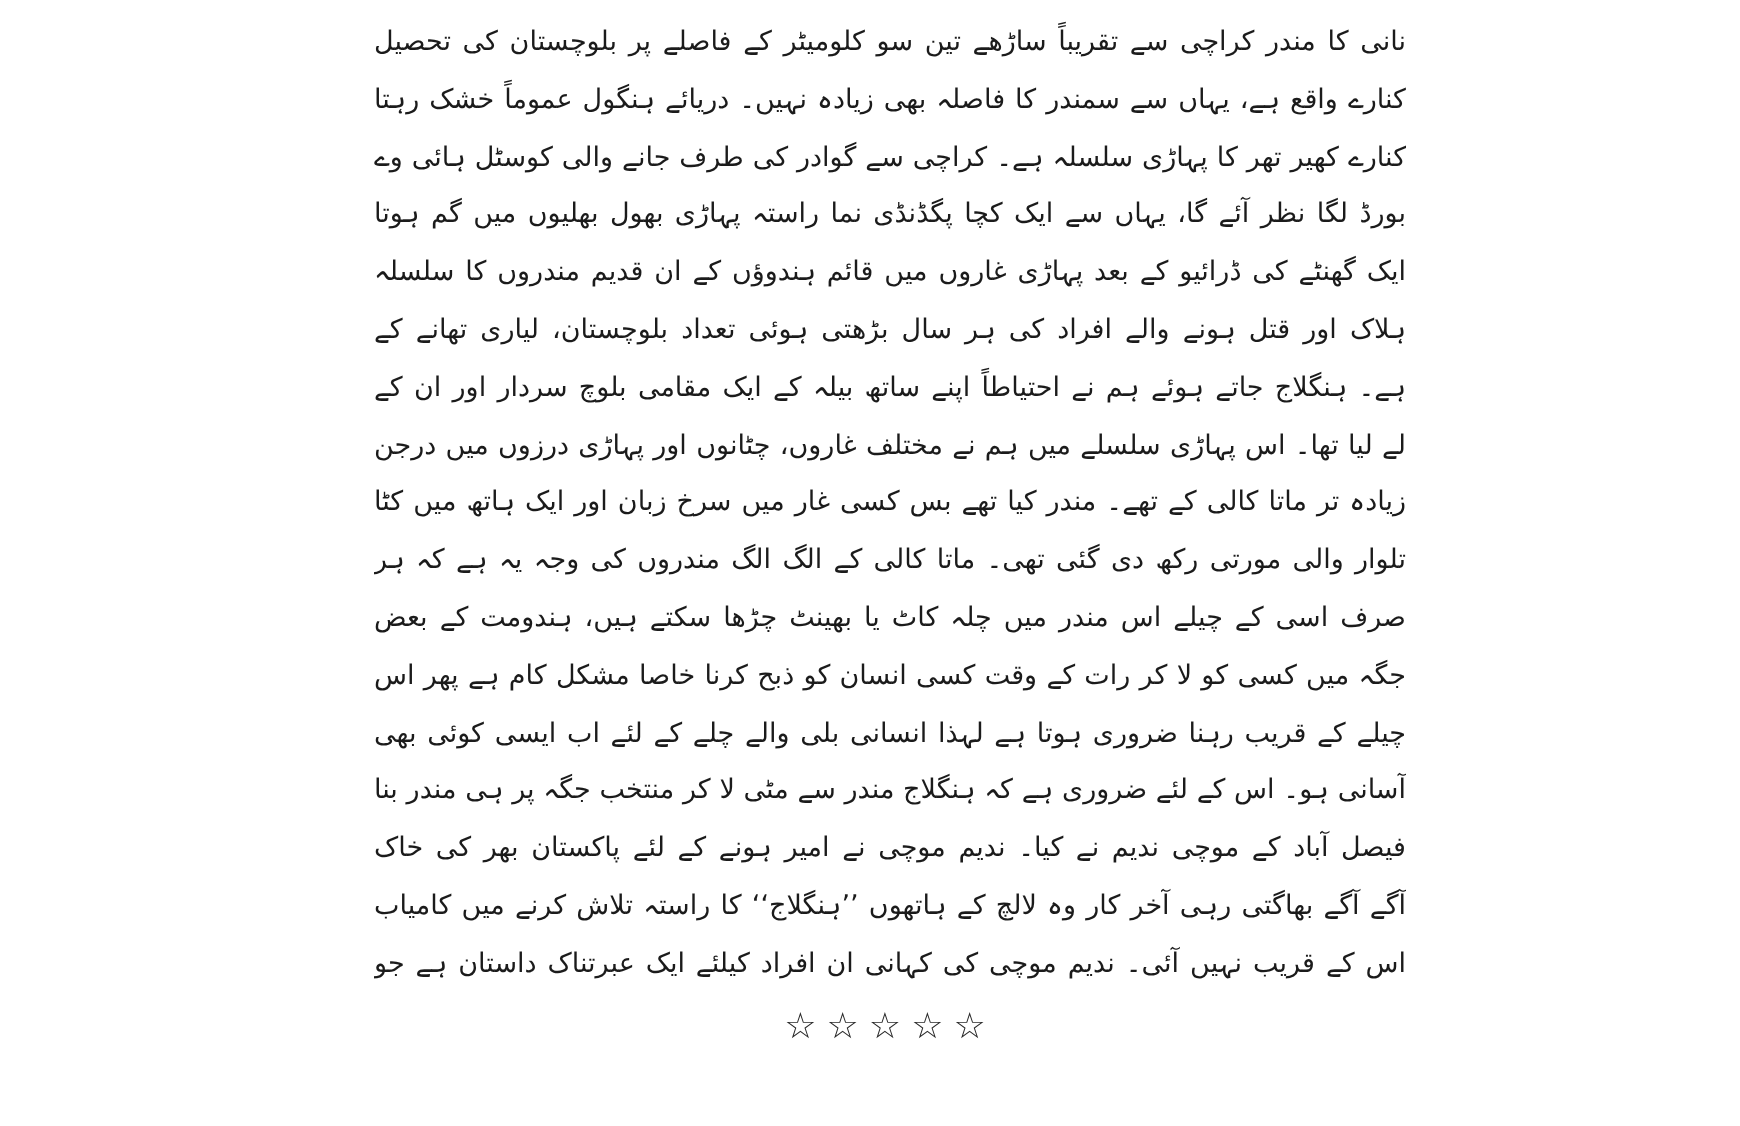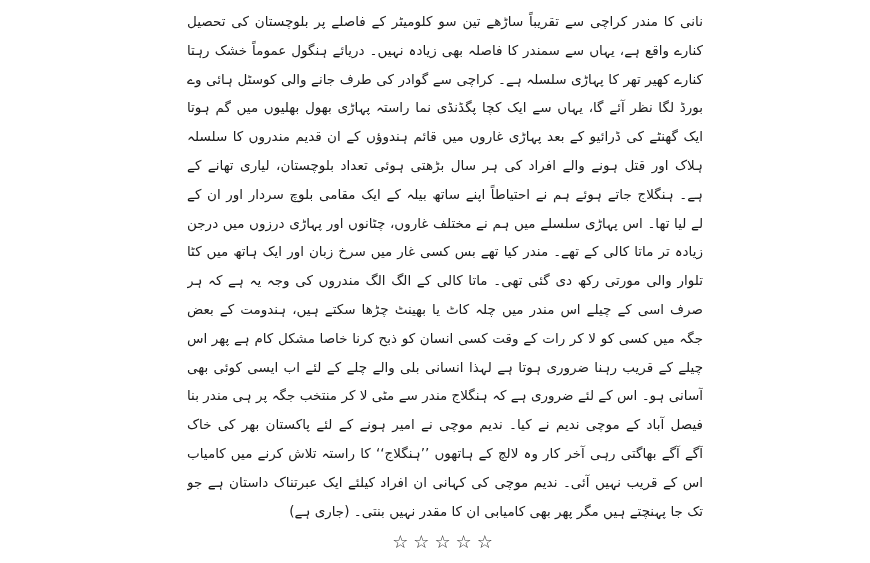--- a/index.html
+++ b/index.html
@@ -60,16 +60,15 @@
     <div class="line">لے لیا تھا۔ اس پہاڑی سلسلے میں ہم نے مختلف غاروں، چٹانوں اور پہاڑی درزوں میں درجن بھر مندر دیکھے جن میں</div>
     <div class="line">زیادہ تر ماتا کالی کے تھے۔ مندر کیا تھے بس کسی غار میں سرخ زبان اور ایک ہاتھ میں کٹا انسانی سر اور دوسرے میں</div>
     <div class="line">تلوار والی مورتی رکھ دی گئی تھی۔ ماتا کالی کے الگ الگ مندروں کی وجہ یہ ہے کہ ہر مندر الگ گرو کی شناخت رکھتا ہے اور</div>
     <div class="line">صرف اسی کے چیلے اس مندر میں چلہ کاٹ یا بھینٹ چڑھا سکتے ہیں، ہندومت کے بعض بھگتوں کا کہنا ہے کہ سنسان</div>
     <div class="line">جگہ میں کسی کو لا کر رات کے وقت کسی انسان کو ذبح کرنا خاصا مشکل کام ہے پھر اس سارے عمل کے دوران گرو کا بھی</div>
     <div class="line">چیلے کے قریب رہنا ضروری ہوتا ہے لہذا انسانی بلی والے چلے کے لئے اب ایسی کوئی بھی جگہ منتخب کر لی جاتی ہے جہاں</div>
     <div class="line">آسانی ہو۔ اس کے لئے ضروری ہے کہ ہنگلاج مندر سے مٹی لا کر منتخب جگہ پر ہی مندر بنا لیا جائے۔ مثلاً جس طرح</div>
     <div class="line">فیصل آباد کے موچی ندیم نے کیا۔ ندیم موچی نے امیر ہونے کے لئے پاکستان بھر کی خاک چھانی مگر کامیابی اس کے</div>
     <div class="line">آگے آگے بھاگتی رہی آخر کار وہ لالچ کے ہاتھوں ’’ہنگلاج‘‘ کا راستہ تلاش کرنے میں کامیاب ہو گیا مگر پھر بھی کامیابی</div>
     <div class="line">اس کے قریب نہیں آئی۔ ندیم موچی کی کہانی ان افراد کیلئے ایک عبرتناک داستان ہے جو دولت کی لالچ میں انسانی قربانی</div>
-    <div class="line last">تک جا پہنچتے ہیں مگر پھر بھی کامیابی ان کا مقدر نہیں بنتی۔ (جاری ہے)</div>
     <div class="stars">☆☆☆☆☆</div>
   </div>
 </div>
 
 </body></html>

